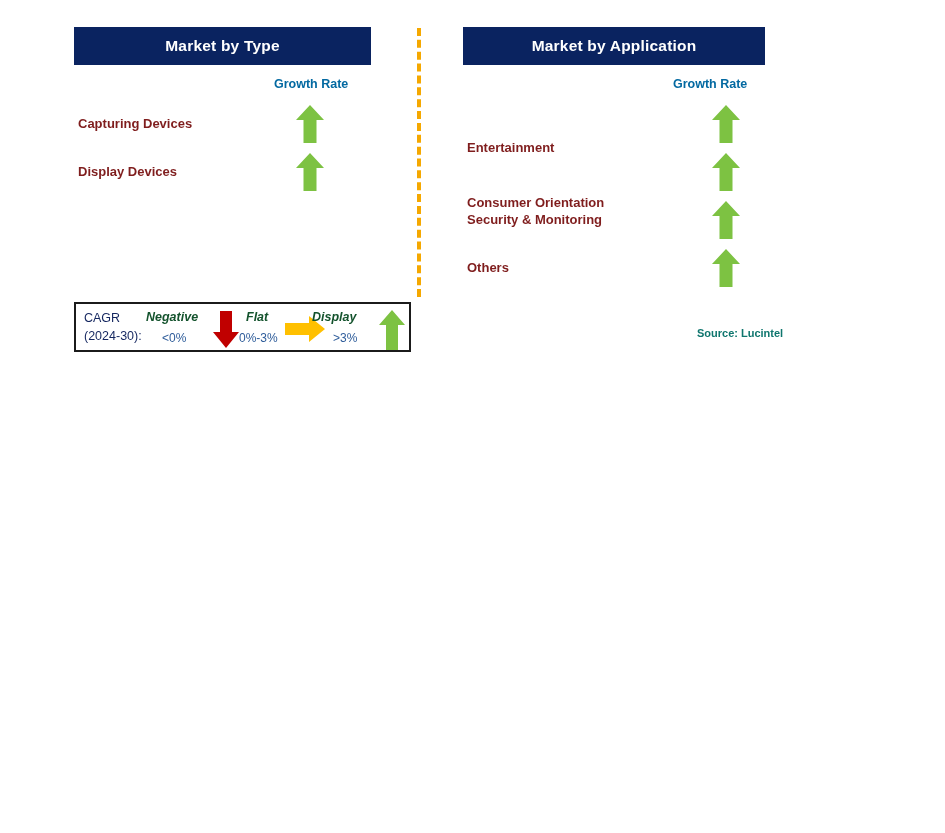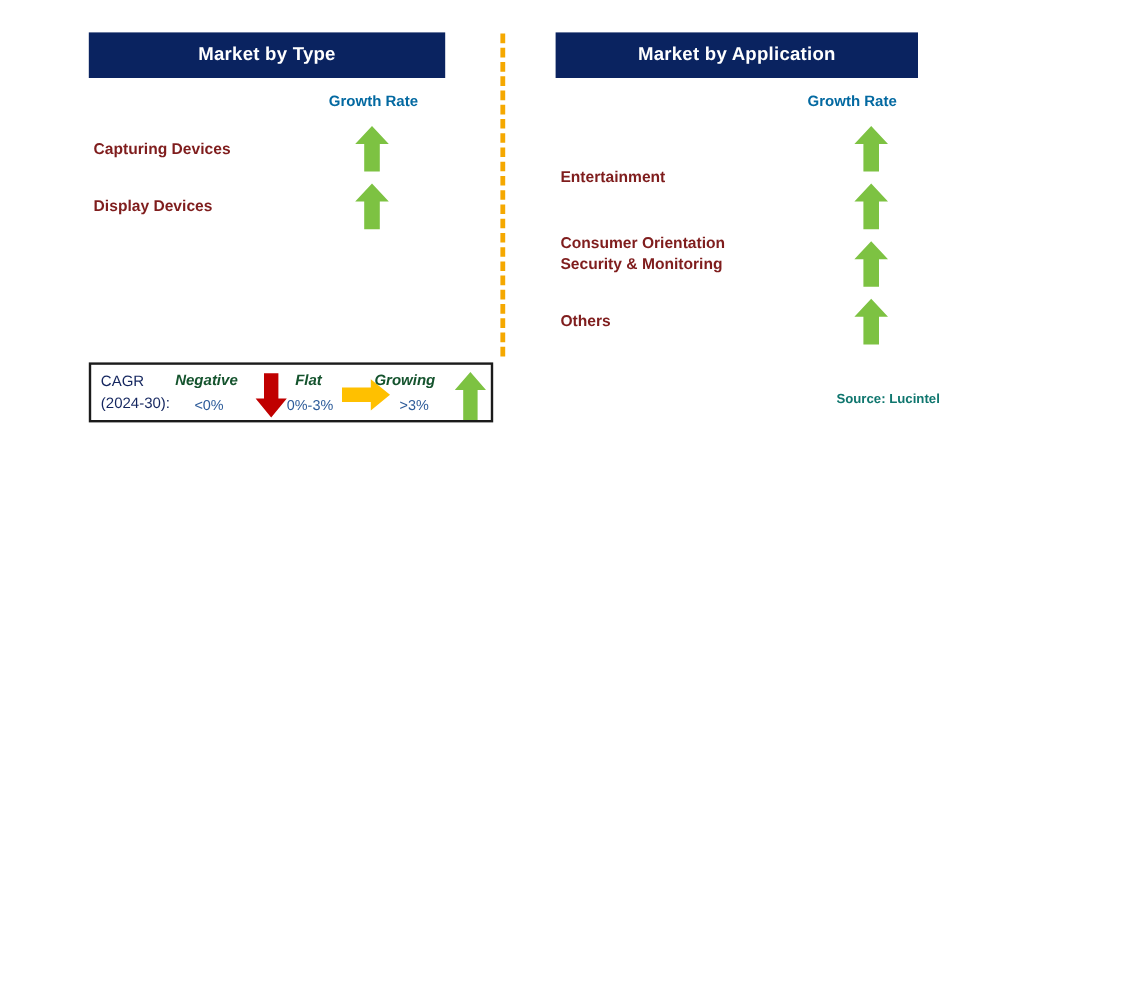--- a/index.html
+++ b/index.html
@@ -197,21 +197,21 @@
     </div>
 
     <div class="legend-el legend-title" style="left:170px; top:6px;">Flat</div>
     <div class="legend-el legend-value" style="left:163px; top:27px;">0%-3%</div>
     <div class="legend-arrow" style="left:208px; top:11px; width:42px; height:28px;">
       <svg viewBox="0 0 42 28" xmlns="http://www.w3.org/2000/svg" aria-hidden="true">
         <polygon points="41,14 25,27 25,20 1,20 1,8 25,8 25,1" fill="#FFC000"></polygon>
       </svg>
     </div>
 
-    <div class="legend-el legend-title" style="left:236px; top:6px;">Growing</div>
+    <div class="legend-el legend-title" style="left:236px; top:6px;">Display</div>
     <div class="legend-el legend-value" style="left:257px; top:27px;">&gt;3%</div>
     <div class="legend-arrow" style="left:302px; top:5px; width:28px; height:42px;">
       <svg viewBox="0 0 28 42" xmlns="http://www.w3.org/2000/svg" aria-hidden="true">
         <polygon points="14,1 27,16 20,16 20,41 8,41 8,16 1,16" fill="#7DC242"></polygon>
       </svg>
     </div>
 
   </div>
 
   <div id="source-note">Source: Lucintel</div>

